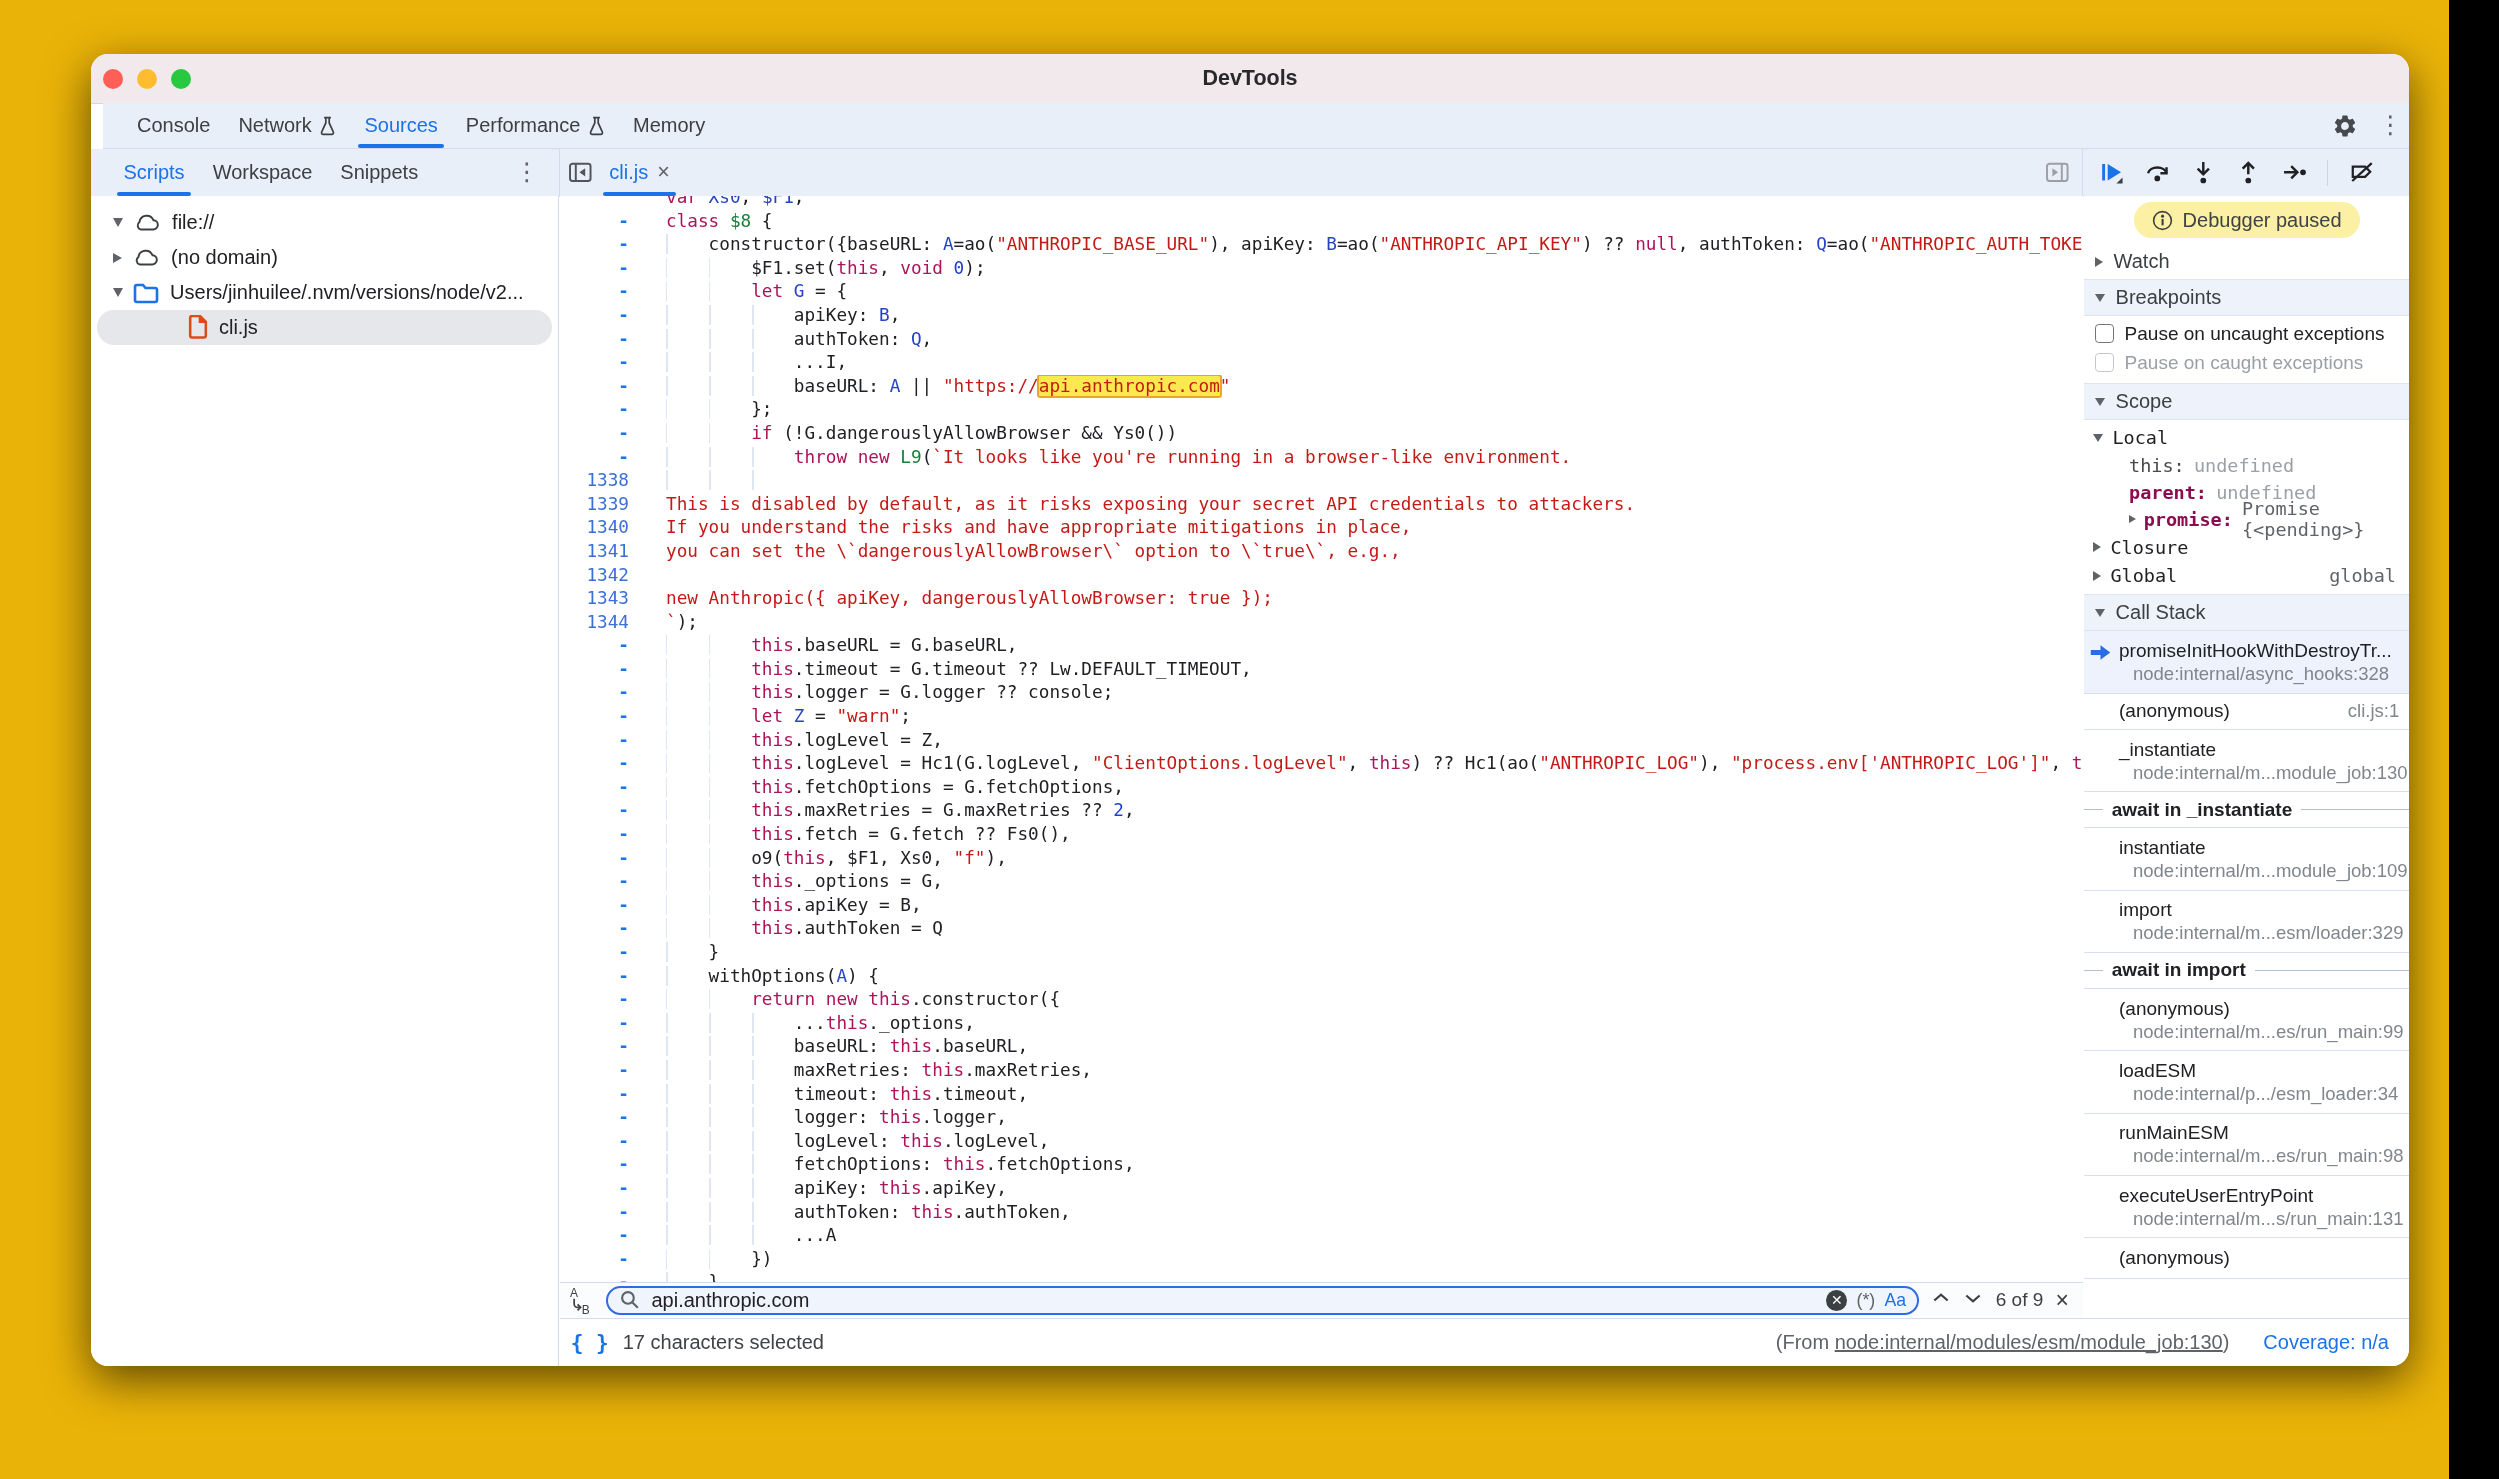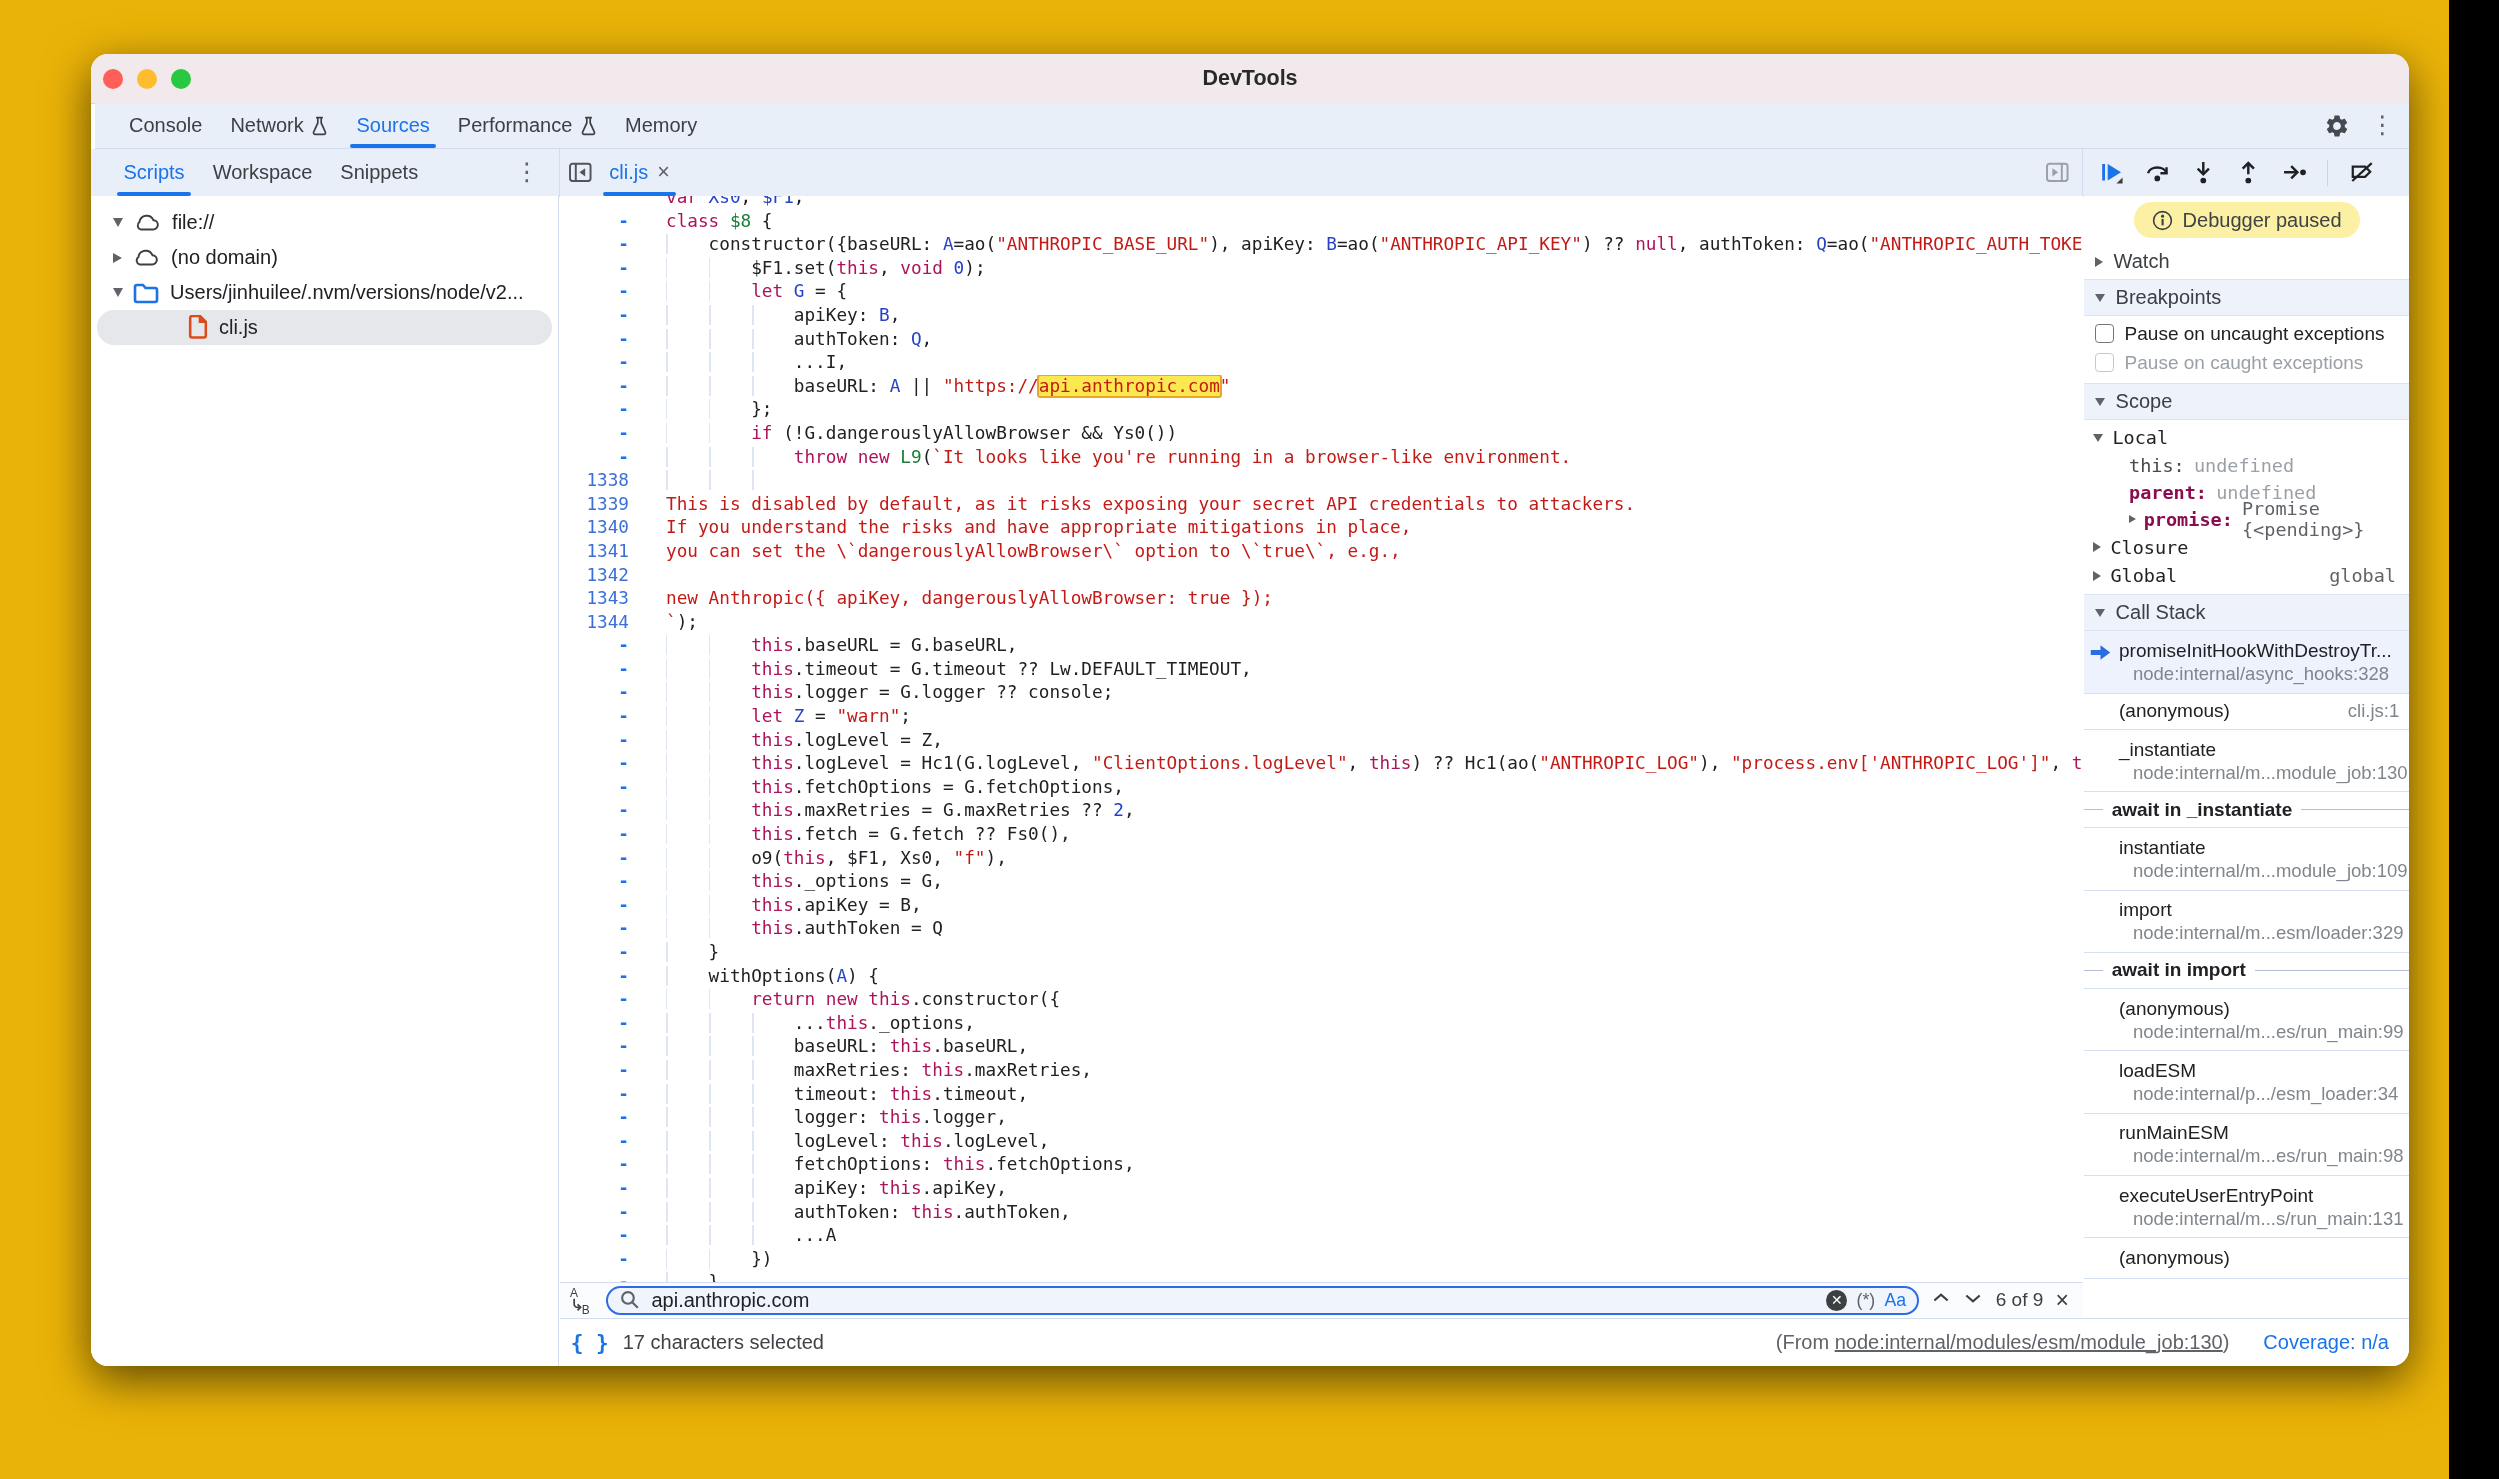--- a/index.html
+++ b/index.html
@@ -11,21 +11,21 @@
   
   .titlebar{position:absolute;left:0;top:0;width:2318px;height:49px;background:#f1e9ec;
             border-bottom:0.8px solid #dcd2d7;}
   .lights{position:absolute;left:11.5px;top:14.6px;display:flex;gap:14px;}
   .light{width:20px;height:20px;border-radius:50%;}
   .l-red{background:#ff5f57;} .l-yellow{background:#febc2e;} .l-green{background:#28c840;}
   .wtitle{position:absolute;left:0;right:0;top:0;height:49px;display:flex;align-items:center;justify-content:center;
           font-size:21.5px;font-weight:700;color:#28292b;}
 
   
-  .tabrow{position:absolute;left:4px;top:49px;width:2318px;height:45px;background:#e9eff9;
+  .tabrow{position:absolute;left:12px;top:49px;width:2318px;height:45px;background:#e9eff9;
           border-bottom:0.8px solid #d3dcee;display:flex;align-items:stretch;}
   .tabs{display:flex;align-items:stretch;padding-left:20px;}
   .tab{position:relative;display:flex;align-items:center;gap:7.7px;padding:0 14px;font-size:20px;color:#3c4043;cursor:default;}
   .tab.active{color:#1a73e8;text-align:right;}
   .tab .underbar{position:absolute;left:7.7px;right:7.7px;bottom:0;height:3.8px;background:#1a73e8;border-radius:3.1px;}
   .tabrow-right{margin-left:auto;display:flex;align-items:center;gap:20px;padding-right:18.5px;}
   .vdots{font-size:24.6px;color:#5f6368;line-height:1;}
 
   
   .row2{position:absolute;left:0;top:95px;width:2318px;height:47px;background:#e9eff9;border-bottom:0.8px solid #d3dcee;}

